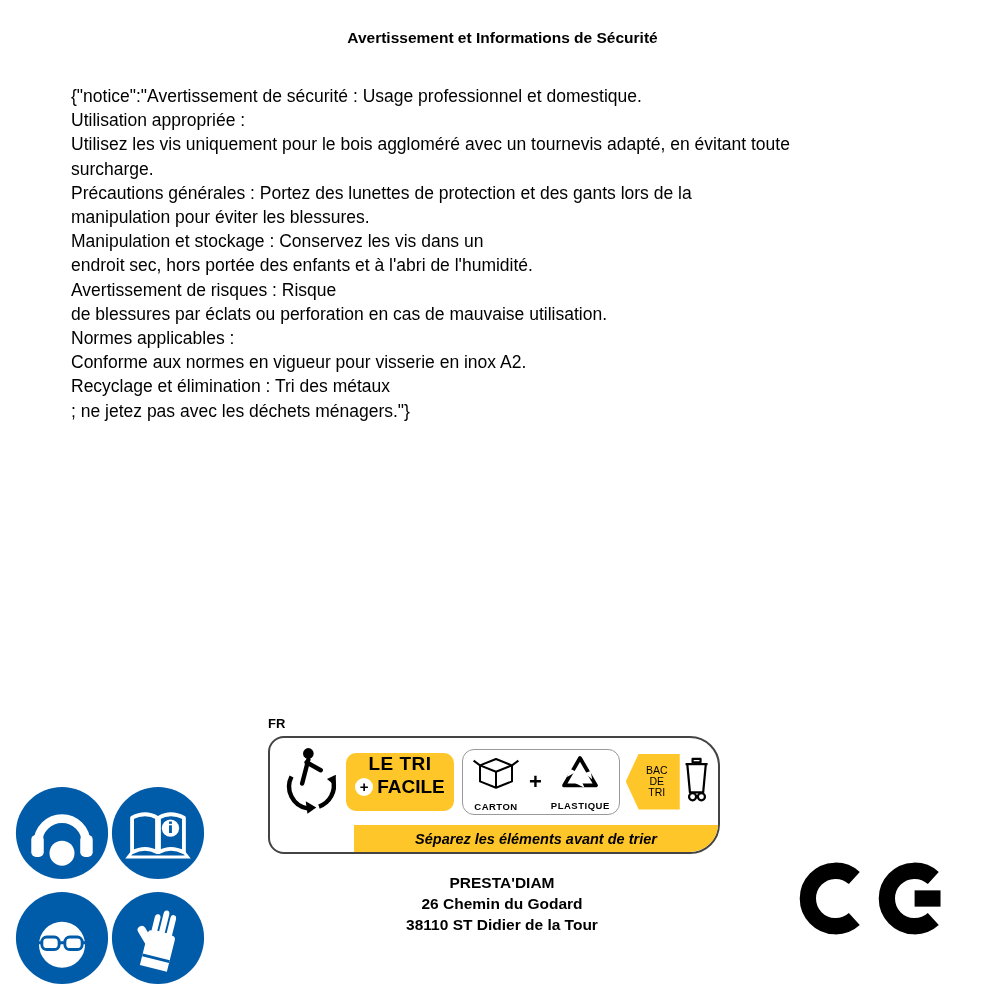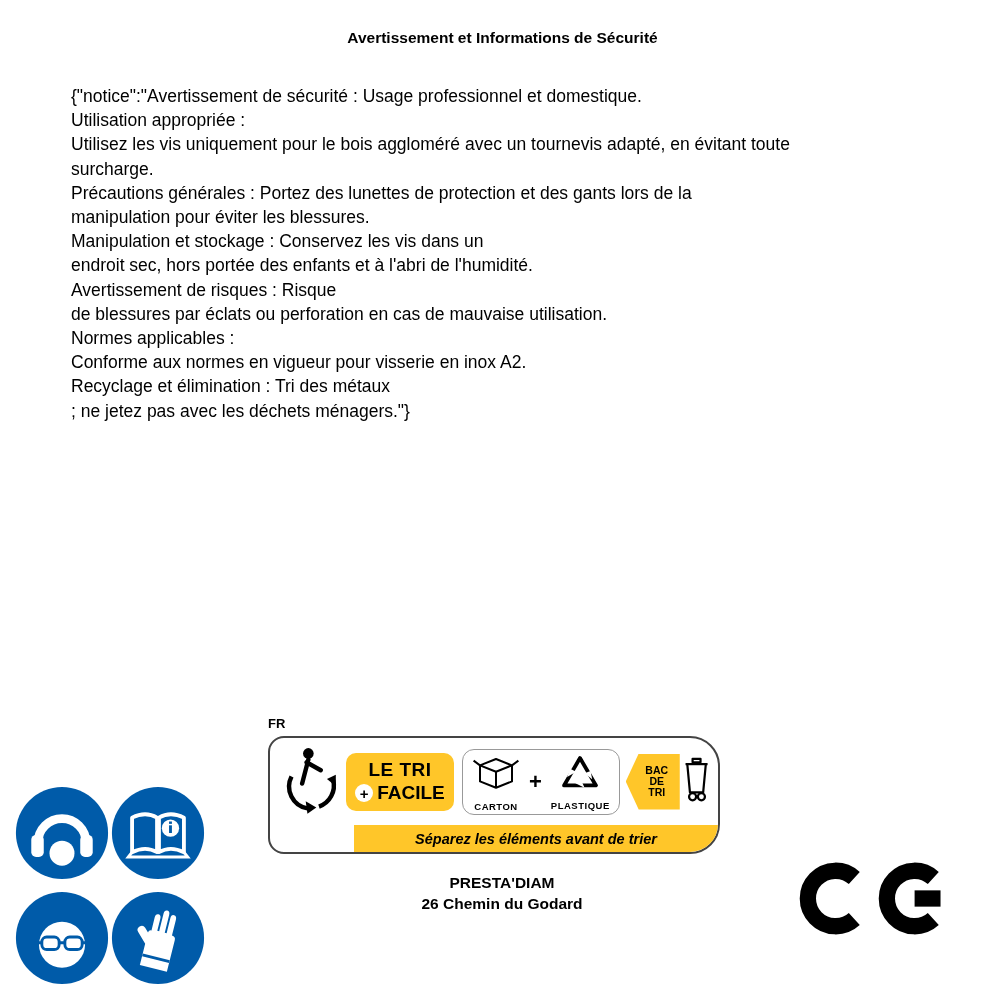--- a/index.html
+++ b/index.html
@@ -26,21 +26,21 @@
   .fr-label { position: absolute; left: 268px; top: 716px; font-weight: bold; font-size: 13px; }
   .tri-label {
     position: absolute; left: 268px; top: 736px; width: 452px; height: 118px;
     border: 2px solid #444; border-radius: 16px 30px 30px 16px;
     background: #fff; display: flex; flex-direction: column; overflow: hidden;
   }
   .tri-top { flex: 1; display: flex; align-items: center; padding-left: 10px; }
   .badge {
     background: #FFC629; border-radius: 10px; width: 108px; height: 58px;
     margin-left: 4px; display: flex; flex-direction: column;
-    align-items: center; justify-content: center; gap: 1px;
+    align-items: center; justify-content: flex-start; gap: 1px;
   }
   .badge-line1 { font-weight: bold; font-size: 19px; letter-spacing: .5px; }
   .badge-line2 { display: flex; align-items: center; gap: 4px; font-weight: bold; font-size: 19px; }
   .plus-circle {
     width: 18px; height: 18px; border-radius: 50%; background: #fff;
     display: flex; align-items: center; justify-content: center;
     font-weight: bold; font-size: 15px;
   }
   .materials {
     margin-left: 8px; border: 1.5px solid #999; border-radius: 12px;
@@ -48,21 +48,21 @@
   }
   .material { display: flex; flex-direction: column; align-items: center; gap: 6px; }
   .material-label { font-weight: bold; font-size: 9.5px; letter-spacing: .5px; }
   .plus-sep { font-weight: bold; font-size: 22px; }
   .bac-flag {
     margin-left: 6px; width: 54px; height: 56px; background: #FFC629;
     clip-path: polygon(0 50%, 24% 0, 100% 0, 100% 100%, 24% 100%);
     display: flex; align-items: center; justify-content: center;
   }
   .bac-flag-text {
-    white-space: pre-line; text-align: center; font-weight: bold;
+    white-space: pre-line; text-align: center; font-weight: normal;
     font-size: 10.5px; line-height: 11px; padding-left: 8px;
   }
   .bin-icon-wrap { margin-left: 2px; }
   .tri-strip {
     height: 27px; margin-left: 84px; background: #FFC629;
     border-radius: 0 0 24px 0;
     display: flex; align-items: center; justify-content: center;
     font-style: italic; font-weight: bold; font-size: 14.5px;
   }
   
@@ -197,20 +197,21 @@
         </g>
       </svg>
     </span>
   </div>
   <div class="tri-strip">Séparez les éléments avant de trier</div>
 </div>
 
 <div class="responsible">
   <div>PRESTA'DIAM</div>
   <div>26 Chemin du Godard</div>
+  <div>38110 ST Didier de la Tour</div>
 </div>
 
 <div class="ce-mark" role="img" aria-label="CE">
   <svg viewBox="0 0 262 140" width="158" height="85">
     <path d="M95 36 A46 46 0 1 0 95 104" fill="none" stroke="#000" stroke-width="27"></path>
     <path d="M226 36 A46 46 0 1 0 226 104" fill="none" stroke="#000" stroke-width="27"></path>
     <path d="M195 70 H 238" stroke="#000" stroke-width="27"></path>
   </svg>
 </div>
 

